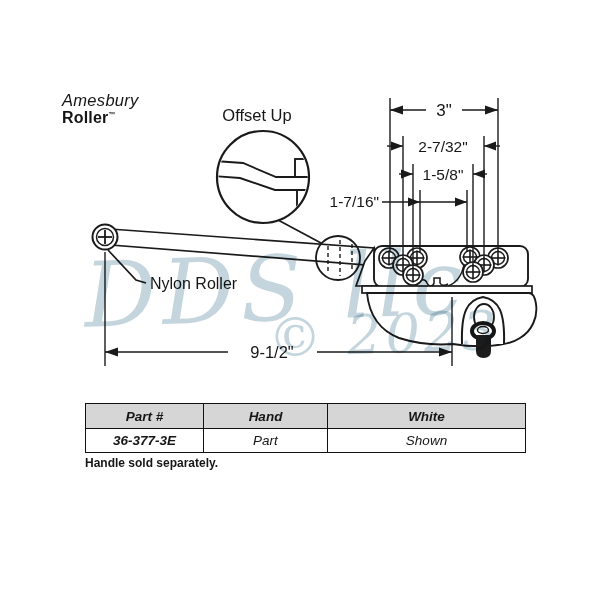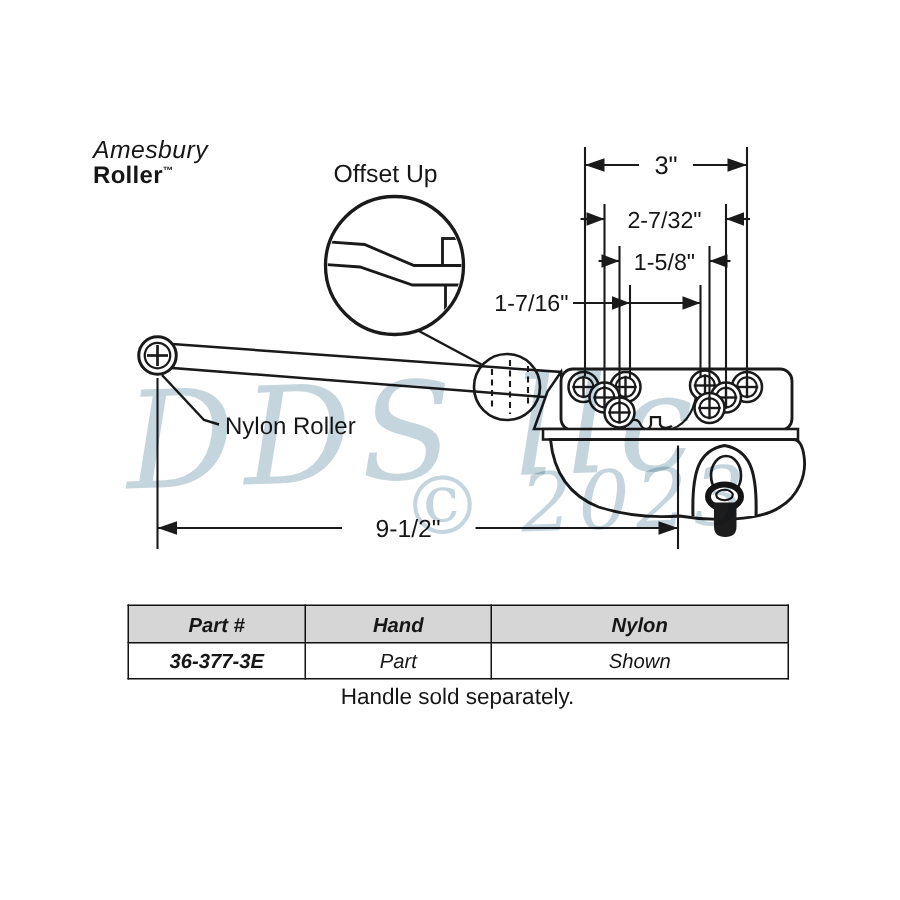--- a/index.html
+++ b/index.html
@@ -16,22 +16,22 @@
       text-shadow:2px 2px 0 rgba(255,255,255,0.65);white-space:nowrap;}
   .wm1{left:84px;top:236px;font-size:90px;letter-spacing:6px;transform:rotate(-2deg);}
   .wm2{left:268px;top:303px;font-size:54px;letter-spacing:4px;transform:rotate(-2deg);}
   table.parts{position:absolute;left:85px;top:403px;width:440px;border-collapse:collapse;
       table-layout:fixed;}
   table.parts th,table.parts td{border:1.6px solid #111;text-align:center;
       font-size:13.5px;padding:0;font-style:italic;}
   table.parts th{background:#d6d6d6;height:24px;font-weight:bold;}
   table.parts td{height:23px;background:#fff;}
   td.partnum{font-weight:bold;margin-top:44px;}
-  .note{position:absolute;left:85px;top:456px;width:440px;text-align:center;
-      font-weight:normal;font-size:15px;}
+  .note{position:absolute;left:85px;top:456px;width:440px;text-align:left;
+      font-weight:bold;font-size:12px;}
 </style>
 </head>
 <body>
 
 <div class="stage">
 
   <div class="logo">
     <div class="l1">Amesbury</div>
     <div class="l2"><span>Roller</span><sup>™</sup></div>
   </div>
@@ -201,21 +201,21 @@
   <table class="parts">
     <colgroup>
         <col style="width:118px">
         <col style="width:124px">
         <col style="width:198px">
       </colgroup>
     <thead>
       <tr>
         <th>Part #</th>
         <th>Hand</th>
-        <th>Nylon</th>
+        <th>White</th>
       </tr>
     </thead>
     <tbody>
       <tr>
         <td class="partnum">36-377-3E</td>
         <td>Part</td>
         <td>Shown</td>
       </tr>
     </tbody>
   </table>

